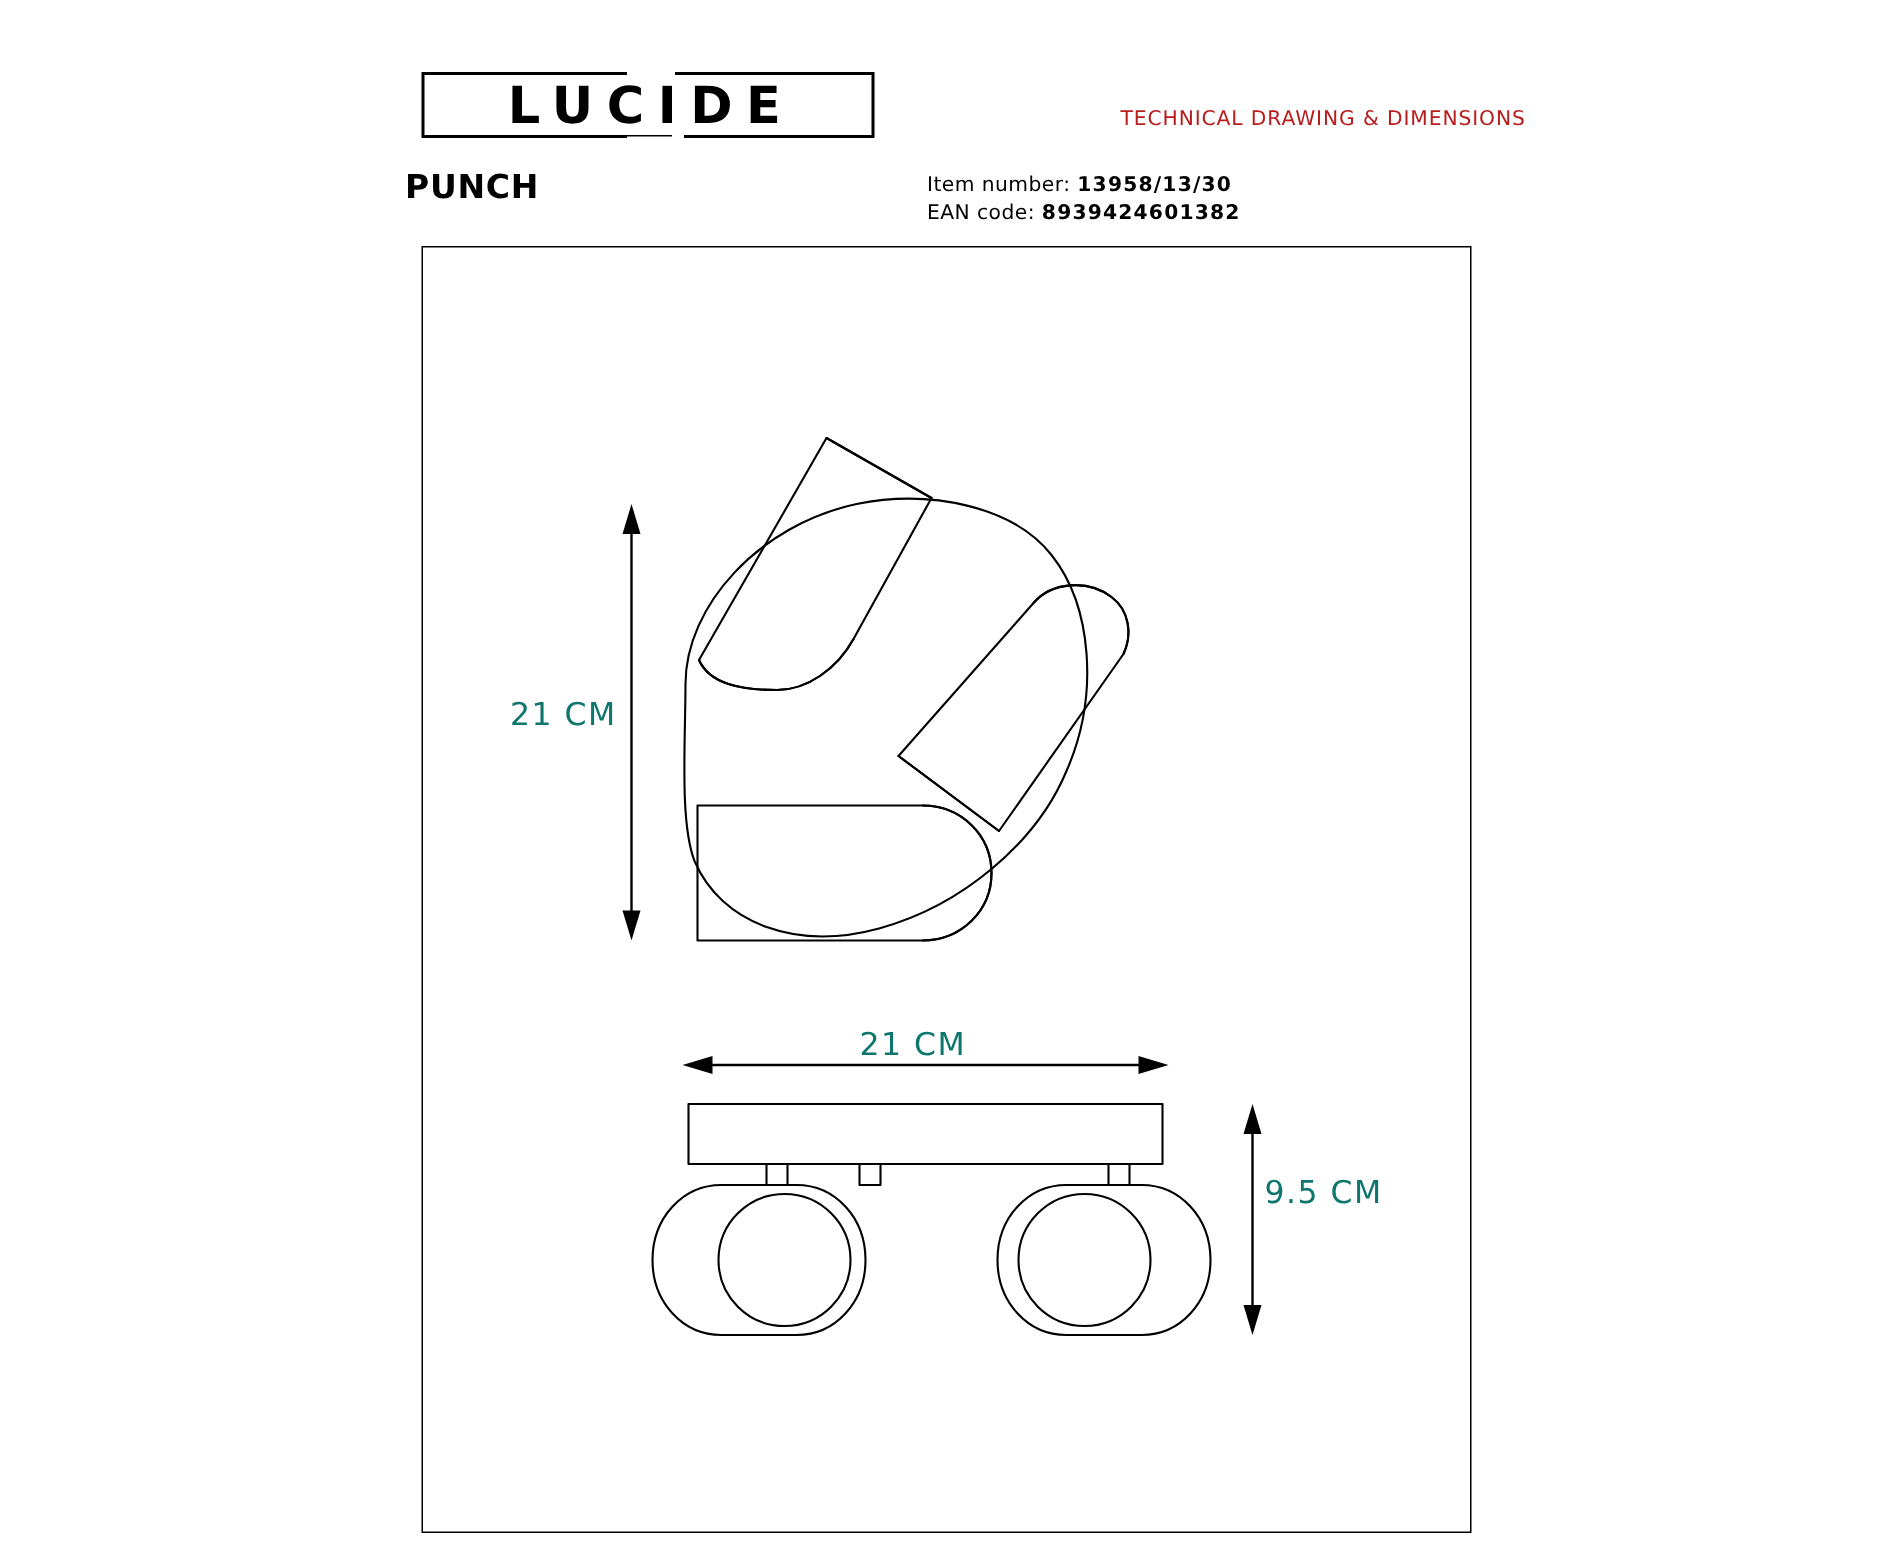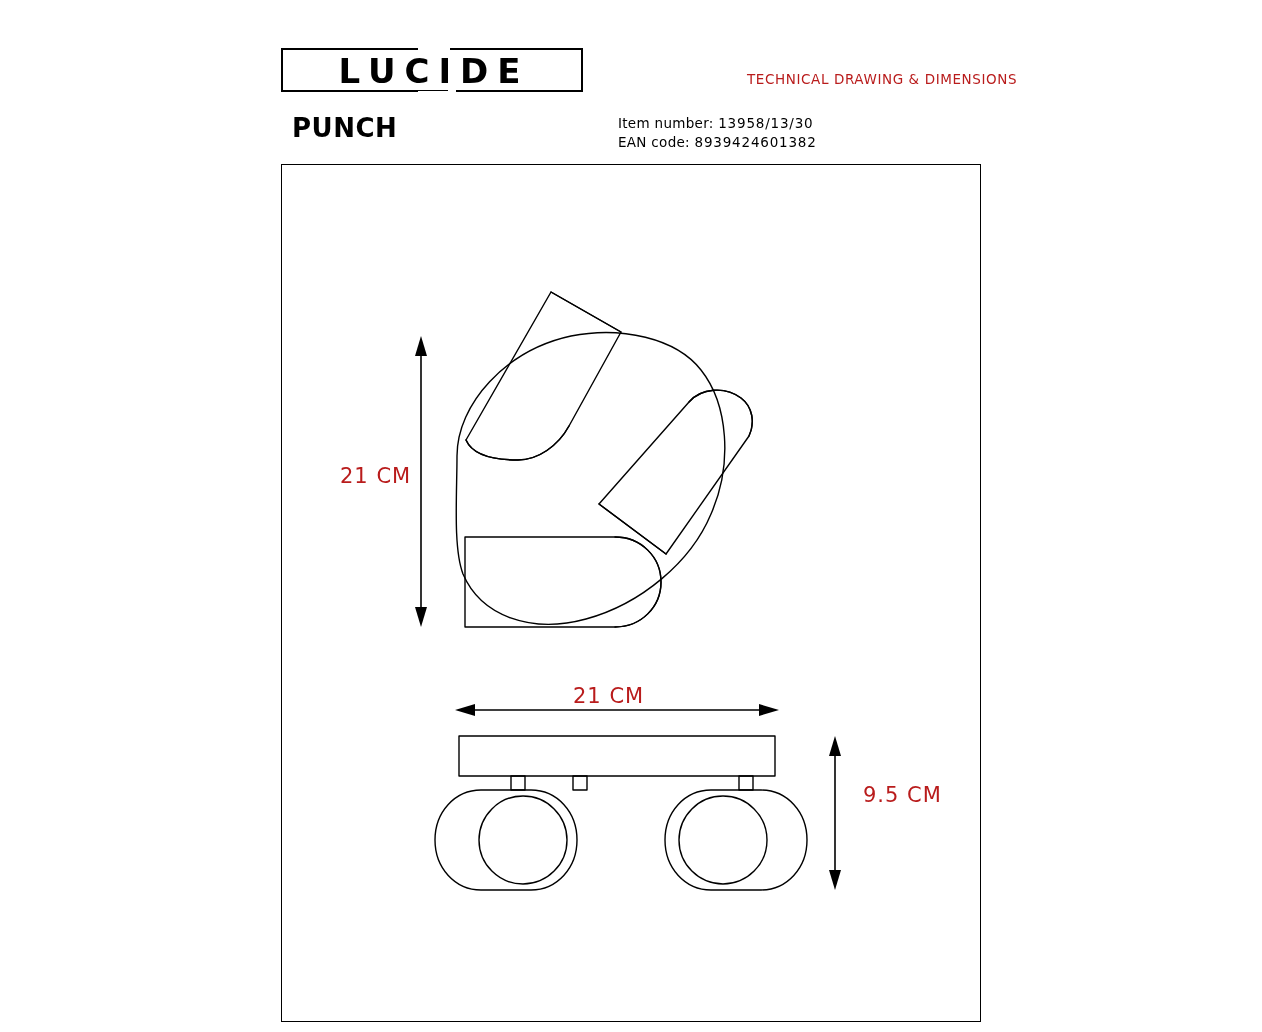--- a/index.html
+++ b/index.html
@@ -82,37 +82,37 @@
     left: 747px;
     top: 47px;
     font-size: 13.5px;
     letter-spacing: 0.6px;
     color: #b91c1c;
     margin-top: 24px;
   }
 
   .product-name {
     position: absolute;
-    left: 292px;
+    left: 270px;
     top: 113px;
-    font-size: 26px;
+    font-size: 22px;
     font-weight: 700;
     letter-spacing: 0.5px;
   }
 
   .meta {
     position: absolute;
     left: 618px;
     top: 114px;
     font-size: 13.5px;
     line-height: 19px;
     letter-spacing: 0.3px;
   }
   .meta .lbl { font-weight: 400; }
-  .meta .val { font-weight: 400; letter-spacing: 0.8px; }
+  .meta .val { font-weight: 700; letter-spacing: 0.8px; }
 
   
   .frame {
     position: absolute;
     left: 281px;
     top: 164px;
     width: 700px;
     height: 858px;
     border: 1px solid #000;
     box-sizing: border-box;
@@ -121,26 +121,26 @@
     position: absolute;
     left: 281px;
     top: 164px;
     width: 700px;
     height: 858px;
   }
   .dim-label {
     position: absolute;
     font-size: 21px;
     letter-spacing: 1px;
-    color: #b91c1c;
+    color: #0f766e;
     white-space: nowrap;
   }
   #dim-height-label { left: 340px; top: 464px; }
   #dim-width-label  { left: 573px; top: 684px; }
-  #dim-depth-label  { left: 843px; top: 783px; margin-left: 20px; }
+  #dim-depth-label  { left: 843px; top: 783px; }
 </style>
 </head>
 <body>
 
 <div class="page">
 
   <div class="logo-box">
     <div class="logo-text">LUCIDE</div>
     <div class="logo-notch notch-top"></div>
     <div class="logo-notch notch-bottom"></div>

